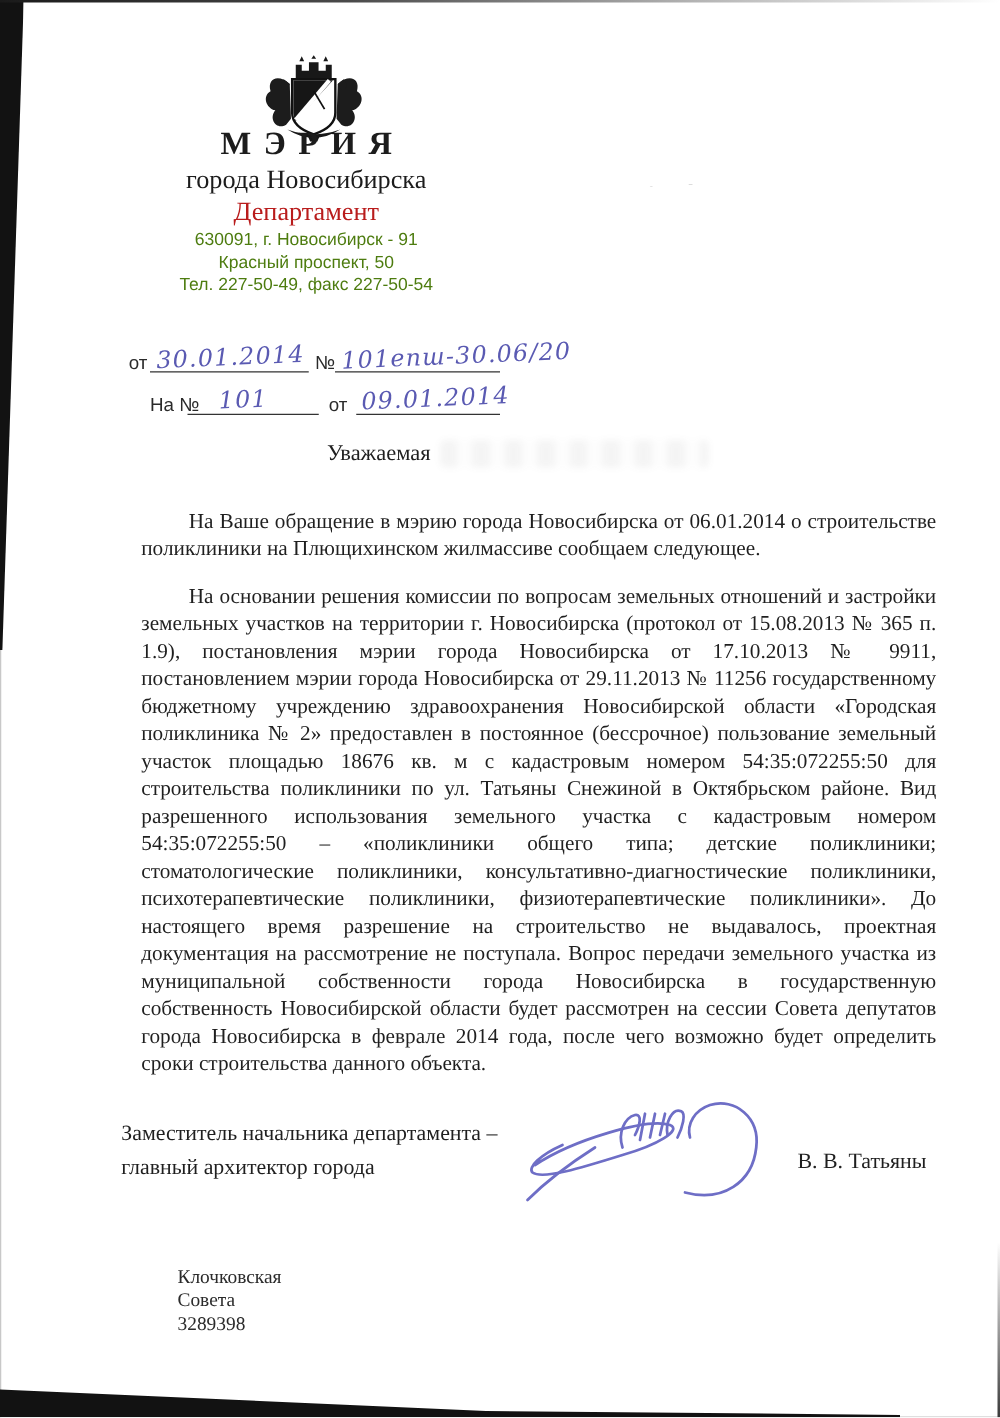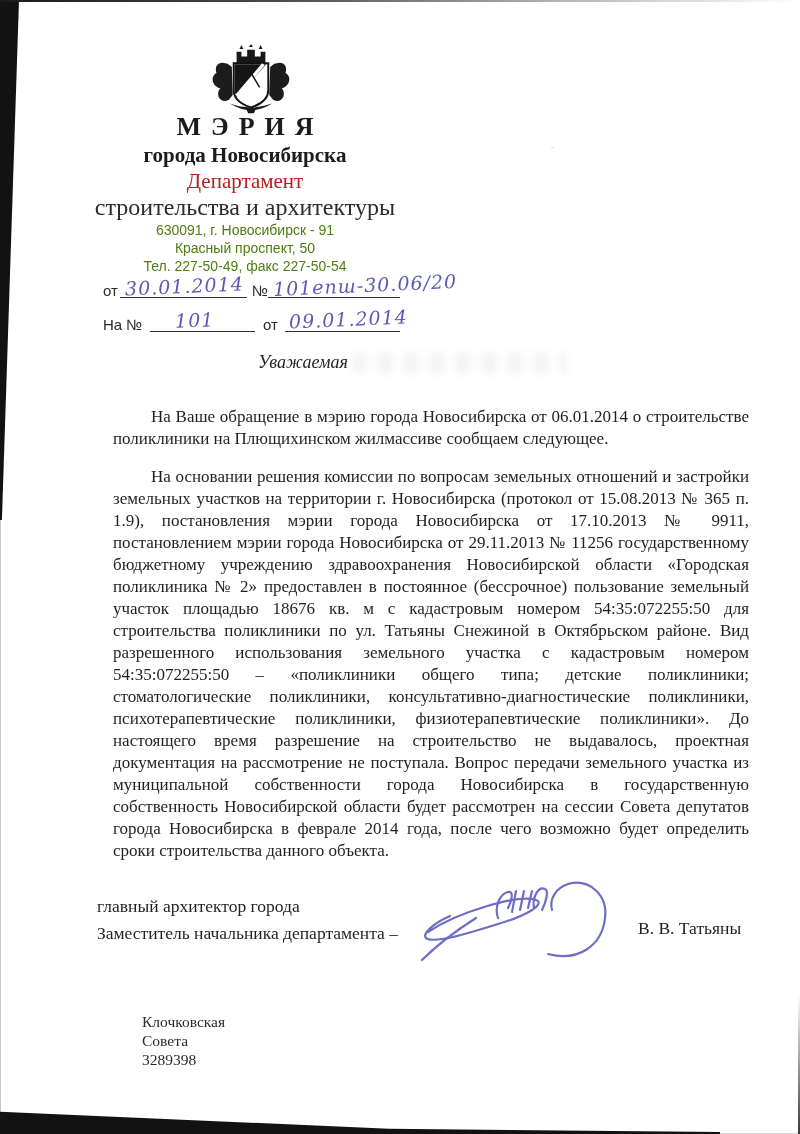--- a/index.html
+++ b/index.html
@@ -52,25 +52,25 @@
     opacity: .5;
   }
   .redaction-smudge {
     position: absolute; left: 352px; top: 352px; width: 215px; height: 22px;
     background: repeating-linear-gradient(90deg, rgba(90,90,90,.18) 0 14px, rgba(90,90,90,.04) 14px 26px);
     filter: blur(3px); opacity: .35; border-radius: 4px;
   }
   
   .emblem { position: absolute; left: 203px; top: 44px; width: 96px; height: 77px; }
   .letterhead {
-    position: absolute; left: 40px; top: 112px; width: 410px;
+    position: absolute; left: 40px; top: 100px; width: 410px;
     text-align: center; color: #1c1c1c;
   }
   .org-name   { font-size: 26px; font-weight: bold; letter-spacing: 10px; padding-left: 10px; line-height: 30px; }
-  .org-sub    { font-size: 21px; font-weight: bold; line-height: 26px; }
+  .org-sub    { font-size: 21px; font-weight: normal; line-height: 26px; }
   .dept-1     { font-size: 21px; color: #b91c1c; line-height: 26px; }
   .dept-2     { font-size: 24px; color: #2b2b2b; line-height: 27px; }
   .addr       { font-family: "Liberation Sans", sans-serif; font-size: 14px; color: #4d7c0f; line-height: 18px; }
   
   .ref { position: absolute; left: 103px; top: 274px; width: 420px;
          font-family: "Liberation Sans", sans-serif; font-size: 15px; color: #2a2a2a; }
   .ref-row { position: relative; height: 34px; }
   .ref-label { position: absolute; top: 8px; }
   .ufield { position: absolute; top: 0; height: 24px; border-bottom: 1.3px solid #333; }
   .hand {
@@ -79,21 +79,21 @@
     font-style: italic;
     font-size: 19px;
     letter-spacing: 1px;
     color: var(--ink);
     transform: rotate(-2.5deg);
     white-space: nowrap;
   }
   
   .salutation {
     position: absolute; left: 97px; top: 352px; width: 412px;
-    text-align: center; font-size: 18px; font-style: italic;
+    text-align: center; font-size: 18px;
   }
   .body-text {
     position: absolute; left: 97px; top: 390px; width: 668px;
     font-size: 17px; line-height: 22px; text-align: justify;
   }
   .body-text p { text-indent: 38px; margin: 16px; }
   
   .sig-position {
     position: absolute; left: 97px; top: 893px;
     font-size: 17.5px; line-height: 27px;
@@ -133,55 +133,54 @@
       <path d="M50 30 l9 15" stroke="#111" stroke-width="1.5"></path>
       <path d="M28 62 Q50 76 72 62 Q50 70 28 62" fill="#181818"></path>
       <path d="M44 65 q6 7 12 0 l-3 7 h-6 z" fill="#181818"></path>
     </svg>
   </div>
 
   <div class="letterhead">
     <div class="org-name">МЭРИЯ</div>
     <div class="org-sub">города Новосибирска</div>
     <div class="dept-1">Департамент</div>
-    <div class="dept-2">строительства и архитектуры</div>
     <div class="addr">630091, г. Новосибирск - 91</div>
     <div class="addr">Красный проспект, 50</div>
     <div class="addr">Тел. 227-50-49, факс 227-50-54</div>
   </div>
 
   <div class="ref">
     <div class="ref-row">
       <span class="ref-label" style="left:0">от</span>
       <span class="ufield" style="left:17px; width:127px"></span>
       <span class="hand" style="left:22px; top:1px">30.01.2014</span>
       <span class="ref-label" style="left:149px">№</span>
       <span class="ufield" style="left:165px; width:132px"></span>
       <span class="hand" style="left:170px; top:0">101епш-30.06/20</span>
     </div>
     <div class="ref-row">
-      <span class="ref-label" style="left:0">На №</span>
+      <span class="ref-label" style="left:17px">На №</span>
       <span class="ufield" style="left:47px; width:105px"></span>
       <span class="hand" style="left:72px; top:1px">101</span>
       <span class="ref-label" style="left:160px">от</span>
       <span class="ufield" style="left:182px; width:115px"></span>
       <span class="hand" style="left:186px; top:0">09.01.2014</span>
     </div>
   </div>
 
   <div class="salutation">Уважаемая</div>
 
   <div class="body-text">
     <p>На Ваше обращение в мэрию города Новосибирска от 06.01.2014 о строительстве поликлиники на Плющихинском жилмассиве сообщаем следующее.</p>
     <p>На основании решения комиссии по вопросам земельных отношений и застройки земельных участков на территории г. Новосибирска (протокол от 15.08.2013 № 365 п. 1.9), постановления мэрии города Новосибирска от 17.10.2013 № 9911, постановлением мэрии города Новосибирска от 29.11.2013 № 11256 государственному бюджетному учреждению здравоохранения Новосибирской области «Городская поликлиника № 2» предоставлен в постоянное (бессрочное) пользование земельный участок площадью 18676 кв. м с кадастровым номером 54:35:072255:50 для строительства поликлиники по ул. Татьяны Снежиной в Октябрьском районе. Вид разрешенного использования земельного участка с кадастровым номером 54:35:072255:50 – «поликлиники общего типа; детские поликлиники; стоматологические поликлиники, консультативно-диагностические поликлиники, психотерапевтические поликлиники, физиотерапевтические поликлиники». До настоящего время разрешение на строительство не выдавалось, проектная документация на рассмотрение не поступала. Вопрос передачи земельного участка из муниципальной собственности города Новосибирска в государственную собственность Новосибирской области будет рассмотрен на сессии Совета депутатов города Новосибирска в феврале 2014 года, после чего возможно будет определить сроки строительства данного объекта.</p>
   </div>
 
   <div class="sig-position">
+    <div>Заместитель начальника департамента –</div>
     <div>главный архитектор города</div>
-    <div>Заместитель начальника департамента –</div>
   </div>
 
   <div class="autograph">
     <svg viewBox="0 0 200 104" width="200" height="104" aria-hidden="true" fill="none" stroke="var(--signature-ink)" stroke-width="2.2" stroke-linecap="round">
       <path d="M10 66 C40 46 100 28 118 34 C128 38 108 50 80 58 C48 68 16 78 8 72 C4 68 14 58 32 50"></path>
       <path d="M4 94 C16 82 36 66 58 52"></path>
       <path d="M80 52 C76 40 82 28 90 26 C96 25 94 34 90 42"></path>
       <path d="M94 46 L98 25"></path>
       <path d="M102 44 L106 25"></path>
       <path d="M110 42 L114 25"></path>

